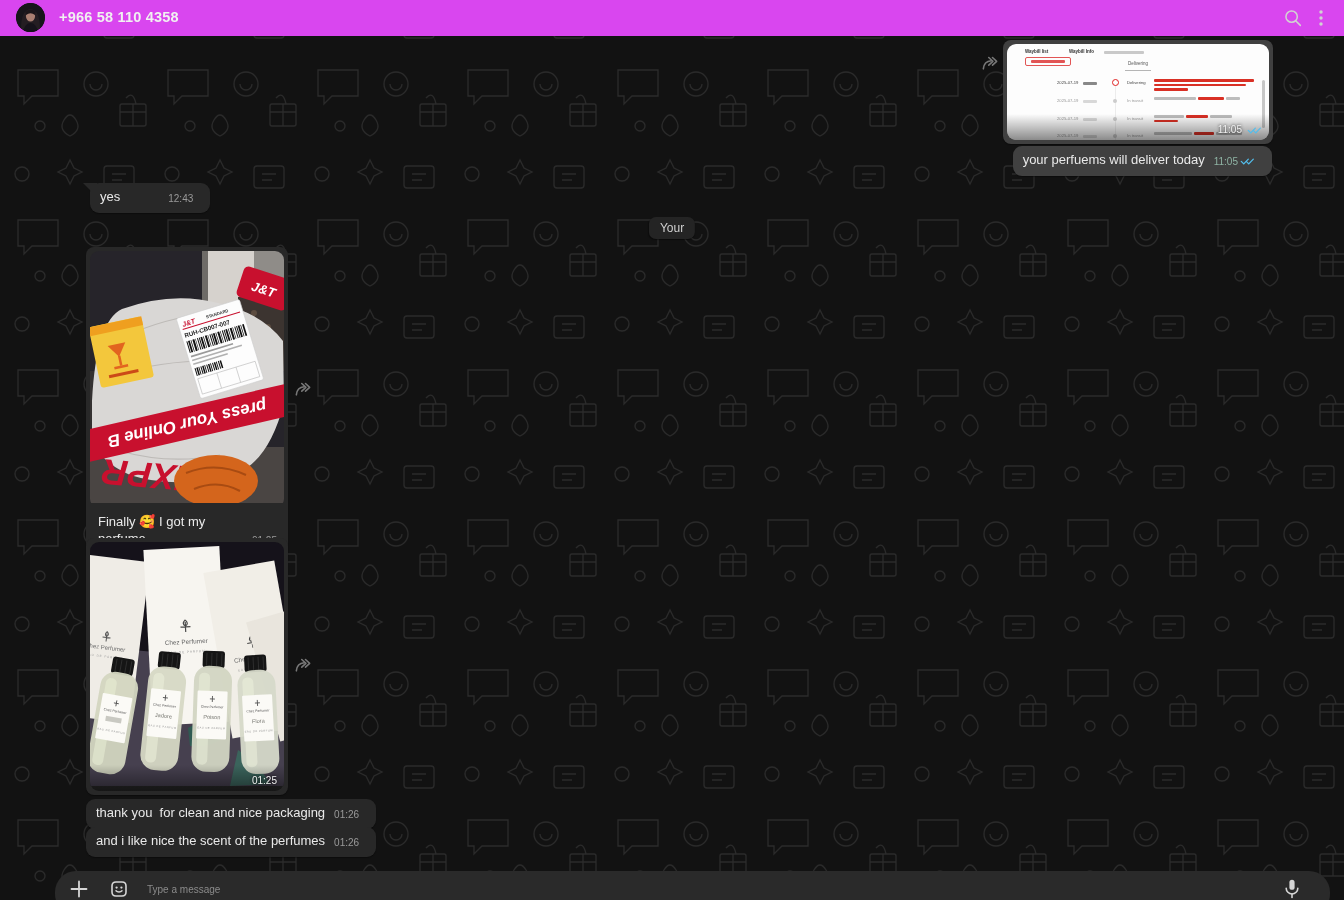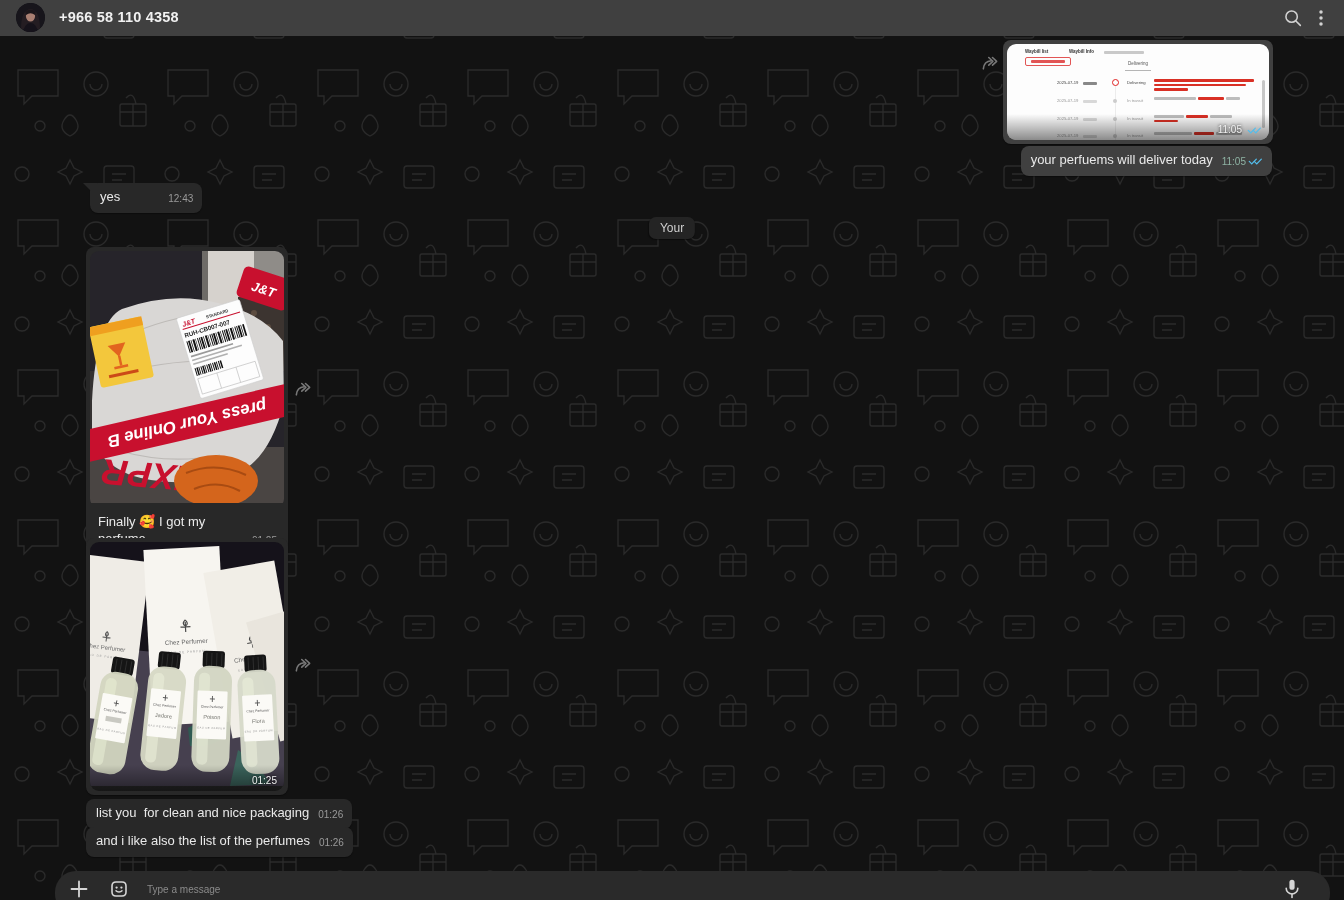--- a/index.html
+++ b/index.html
@@ -5,42 +5,42 @@
   * { margin:0; padding:0; box-sizing:border-box; }
   html,body { background:#000; }
   .app {
     position:relative; width:1344px; height:900px; overflow:hidden;
     background:#111111; font-family:"Liberation Sans", sans-serif;
     -webkit-font-smoothing:antialiased;
   }
   
   .header {
     position:absolute; left:0; top:0; width:1344px; height:36px;
-    background:#404040; display:flex; align-items:center; z-index:30;
+    background:#d946ef; display:flex; align-items:center; z-index:30;
   }
   .avatar {
     position:absolute; left:16px; top:3px; width:29px; height:29px;
     border-radius:50%; overflow:hidden; background:#14141a; cursor:pointer;
   }
   .header-title {
     position:absolute; left:59px; top:9px; color:#f1f1f1;
     font-size:14.5px; font-weight:700; letter-spacing:.2px; cursor:pointer;
   }
   .hicon { position:absolute; top:7px; width:22px; height:22px; cursor:pointer; }
   .hicon.search { right:40px; }
   .hicon.kebab { right:12px; }
   .doodles { position:absolute; left:0; top:0; }
   
   .bubble {
     position:absolute; border-radius:8px; color:#e9e9e9; font-size:13px;
     line-height:1.3; box-shadow:0 1px 1px rgba(0,0,0,.35); z-index:5;
   }
   .in  { background:#282828; }
   .out { background:#404040; }
-  .txt { padding:6px 9px 7px 10px; display:flex; align-items:flex-end; gap:9px; white-space:pre; }
+  .txt { padding:6px 17px 7px 10px; display:flex; align-items:flex-end; gap:9px; white-space:pre;border-radius:9px; }
   .time { font-size:10px; color:#9a9a9a; flex:none; padding-bottom:1px; }
   .out .time { color:#8fb3a4; }
   .ticks { display:inline-block; margin-left:2px; vertical-align:-1px; }
   .tail-in::before {
     content:""; position:absolute; left:-7px; top:0; width:0; height:0;
     border:7px solid transparent; border-top-color:#282828; border-right-color:#282828;
   }
   .imgmsg { padding:4px; }
   .imgframe { position:relative; border-radius:9px; overflow:hidden; display:block; cursor:pointer; }
   .img-time {
@@ -387,26 +387,26 @@
 
   <svg class="fwd" style="left:293px; top:655px;" viewBox="0 0 24 24">
     <g fill="none" stroke="#9a9a9a" stroke-width="1.9" stroke-linecap="round" stroke-linejoin="round">
       <path d="M4 19 C4.5 12.5 8 9.6 13.5 9.2"></path>
       <path d="M10.5 5.4 L15.5 10 L10.5 14.6"></path>
       <path d="M15 5.4 L20 10 L15 14.6"></path>
     </g>
   </svg>
 
   <div class="bubble in txt" style="left:86px; top:799px;">
-    <span>list you  for clean and nice packaging</span>
+    <span>thank you  for clean and nice packaging</span>
     <span class="time">01:26</span>
   </div>
 
   <div class="bubble in txt" style="left:86px; top:827px;">
-    <span>and i like also the list of the perfumes</span>
+    <span>and i like nice the scent of the perfumes</span>
     <span class="time">01:26</span>
   </div>
 
   <div class="composer">
     <svg class="cicon plus" viewBox="0 0 24 24">
       <path d="M12 4.5 V19.5 M4.5 12 H19.5" stroke="#d5d5d5" stroke-width="1.8" stroke-linecap="round"></path>
     </svg>
     <svg class="cicon sticker" viewBox="0 0 24 24">
       <path d="M5 9 c0-2.8 1.2-4 4-4 h6 c2.8 0 4 1.2 4 4 v6 c0 2.8 -1.2 4 -4 4 H9 c-2.8 0 -4 -1.2 -4 -4 z" fill="none" stroke="#d5d5d5" stroke-width="1.6"></path>
       <circle cx="9.6" cy="10.6" r="1.15" fill="#d5d5d5"></circle>

